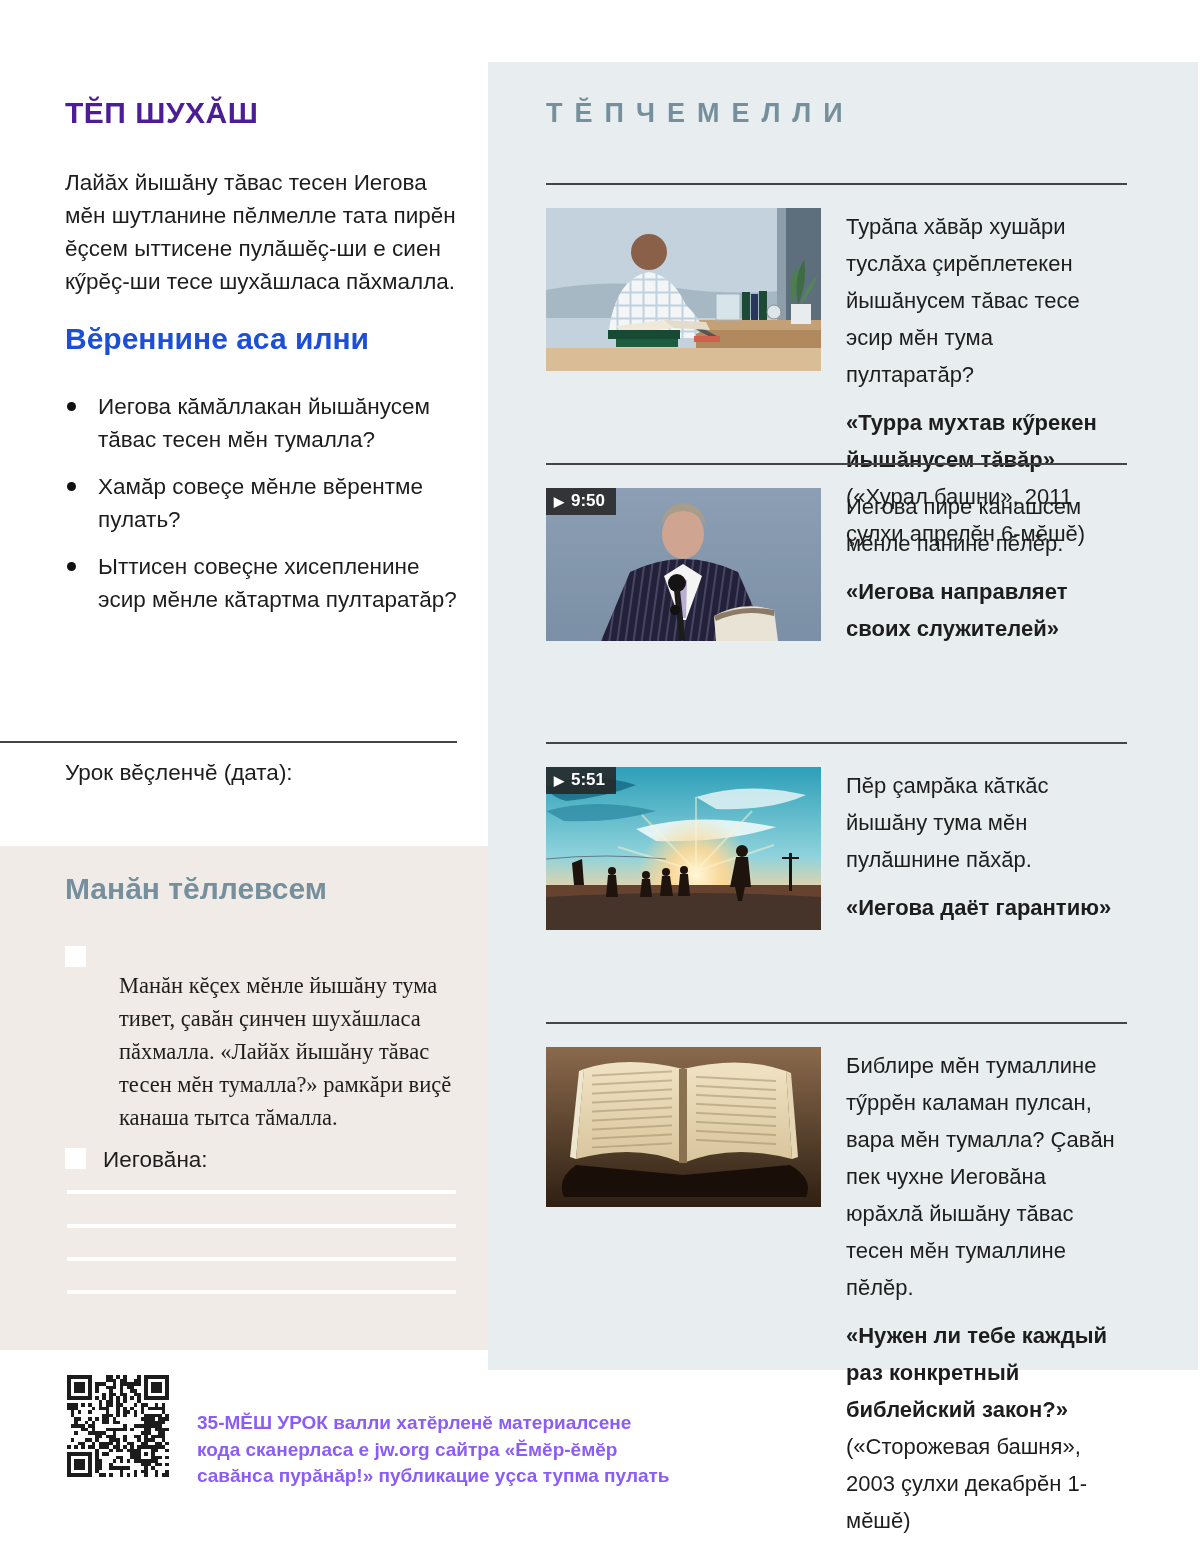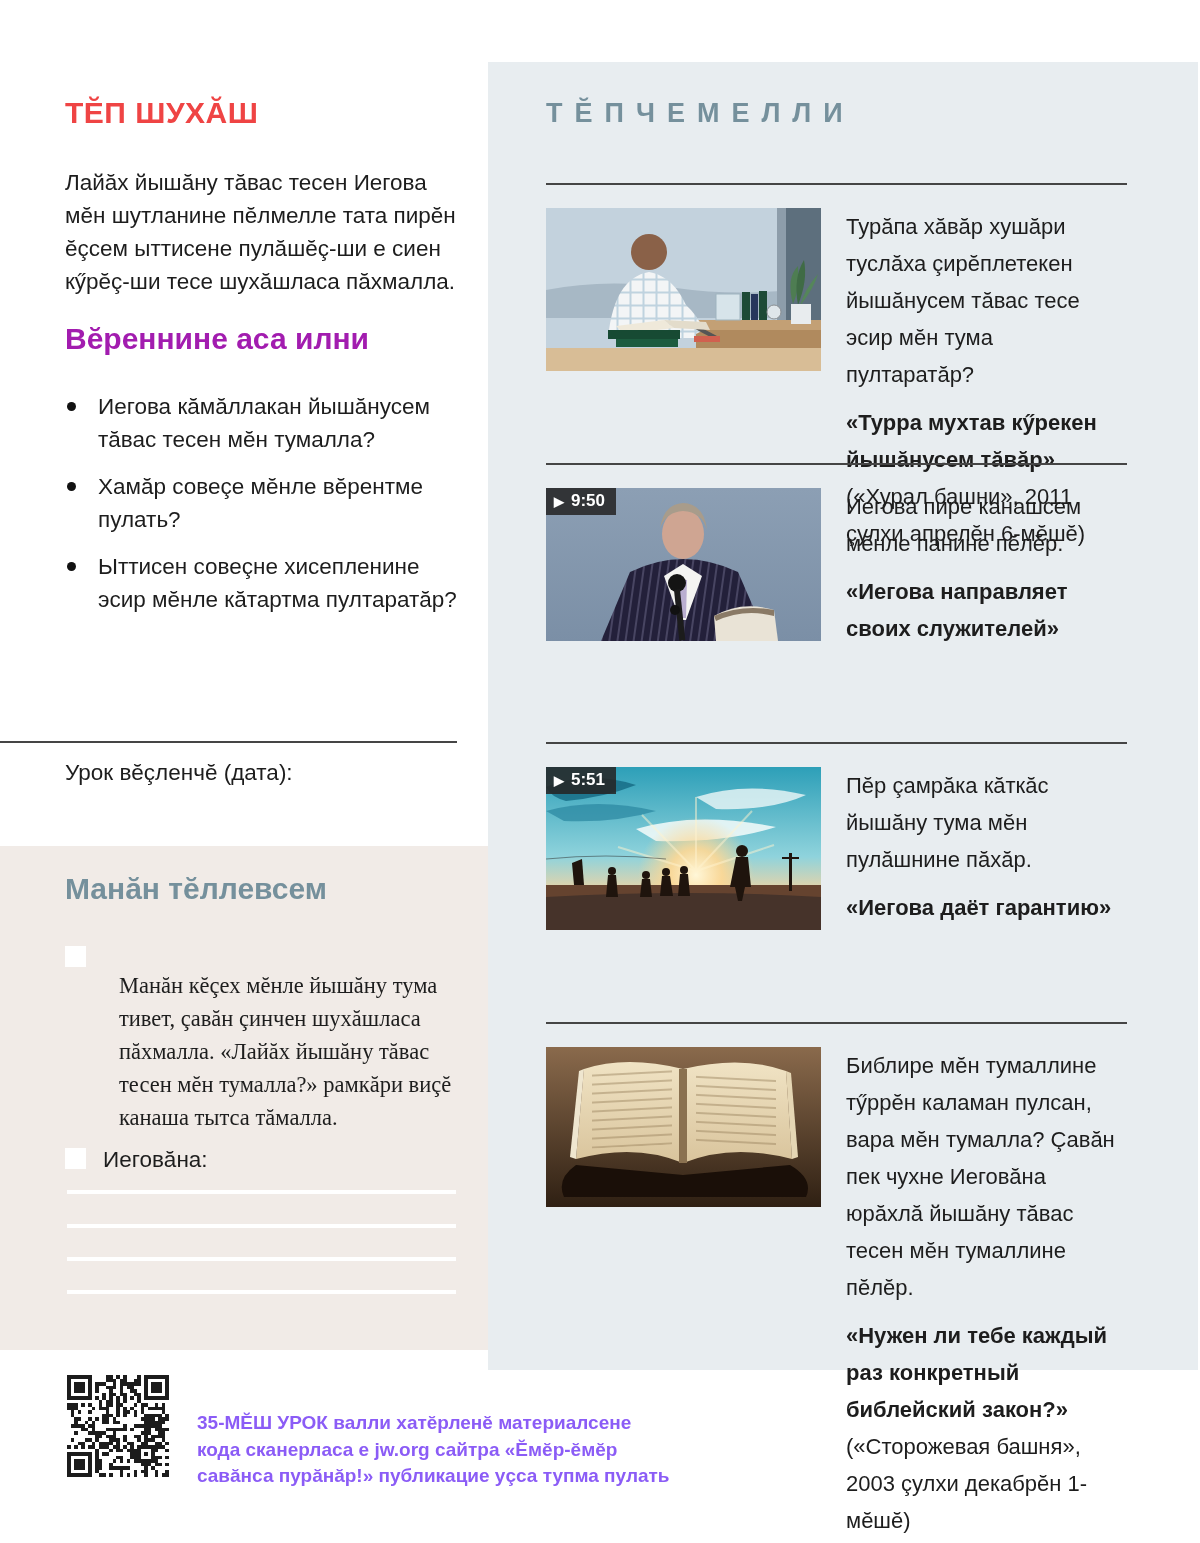--- a/index.html
+++ b/index.html
@@ -3,25 +3,25 @@
 <meta charset="utf-8">
 <style>
   html,body{margin:0;padding:0;}
   body{
     width:1200px;height:1543px;position:relative;background:#ffffff;
     font-family:"Liberation Sans", sans-serif;color:#1d1d1d;
     -webkit-font-smoothing:antialiased;overflow:hidden;
   }
   
   .h-teal{position:absolute;left:65px;top:96px;font-size:30px;font-weight:bold;
-    color:#ef4444;letter-spacing:.5px;margin:0;}
+    color:#4c1d95;letter-spacing:.5px;margin:0;}
   .lead{position:absolute;left:65px;top:166px;width:394px;font-size:22.5px;
     line-height:33px;margin:0;}
   .h-slate{position:absolute;left:65px;top:322px;font-size:30px;font-weight:bold;
-    color:#a21caf;margin:0;}
+    color:#1d4ed8;margin:0;}
   .qlist{position:absolute;left:65px;top:390px;width:392px;margin:0;padding:0;list-style:none;}
   .qlist li{position:relative;padding-left:33px;font-size:22.5px;line-height:33px;margin-bottom:14px;}
   .qlist .dot{position:absolute;left:2px;top:12px;width:9px;height:9px;border-radius:50%;background:#111;}
   .ldivider{position:absolute;left:0;top:741px;width:457px;height:2px;background:#454545;}
   .datelbl{position:absolute;left:65px;top:760px;font-size:22.5px;margin:0;}
   
   .goals{position:absolute;left:0;top:846px;width:552px;height:504px;background:#f1ebe7;}
   .goals h2{position:absolute;left:65px;top:26px;font-size:30px;font-weight:bold;color:#75909c;margin:0;}
   .chk{position:absolute;width:21px;height:21px;background:#ffffff;}
   .gitem1-box{left:65px;top:100px;}

